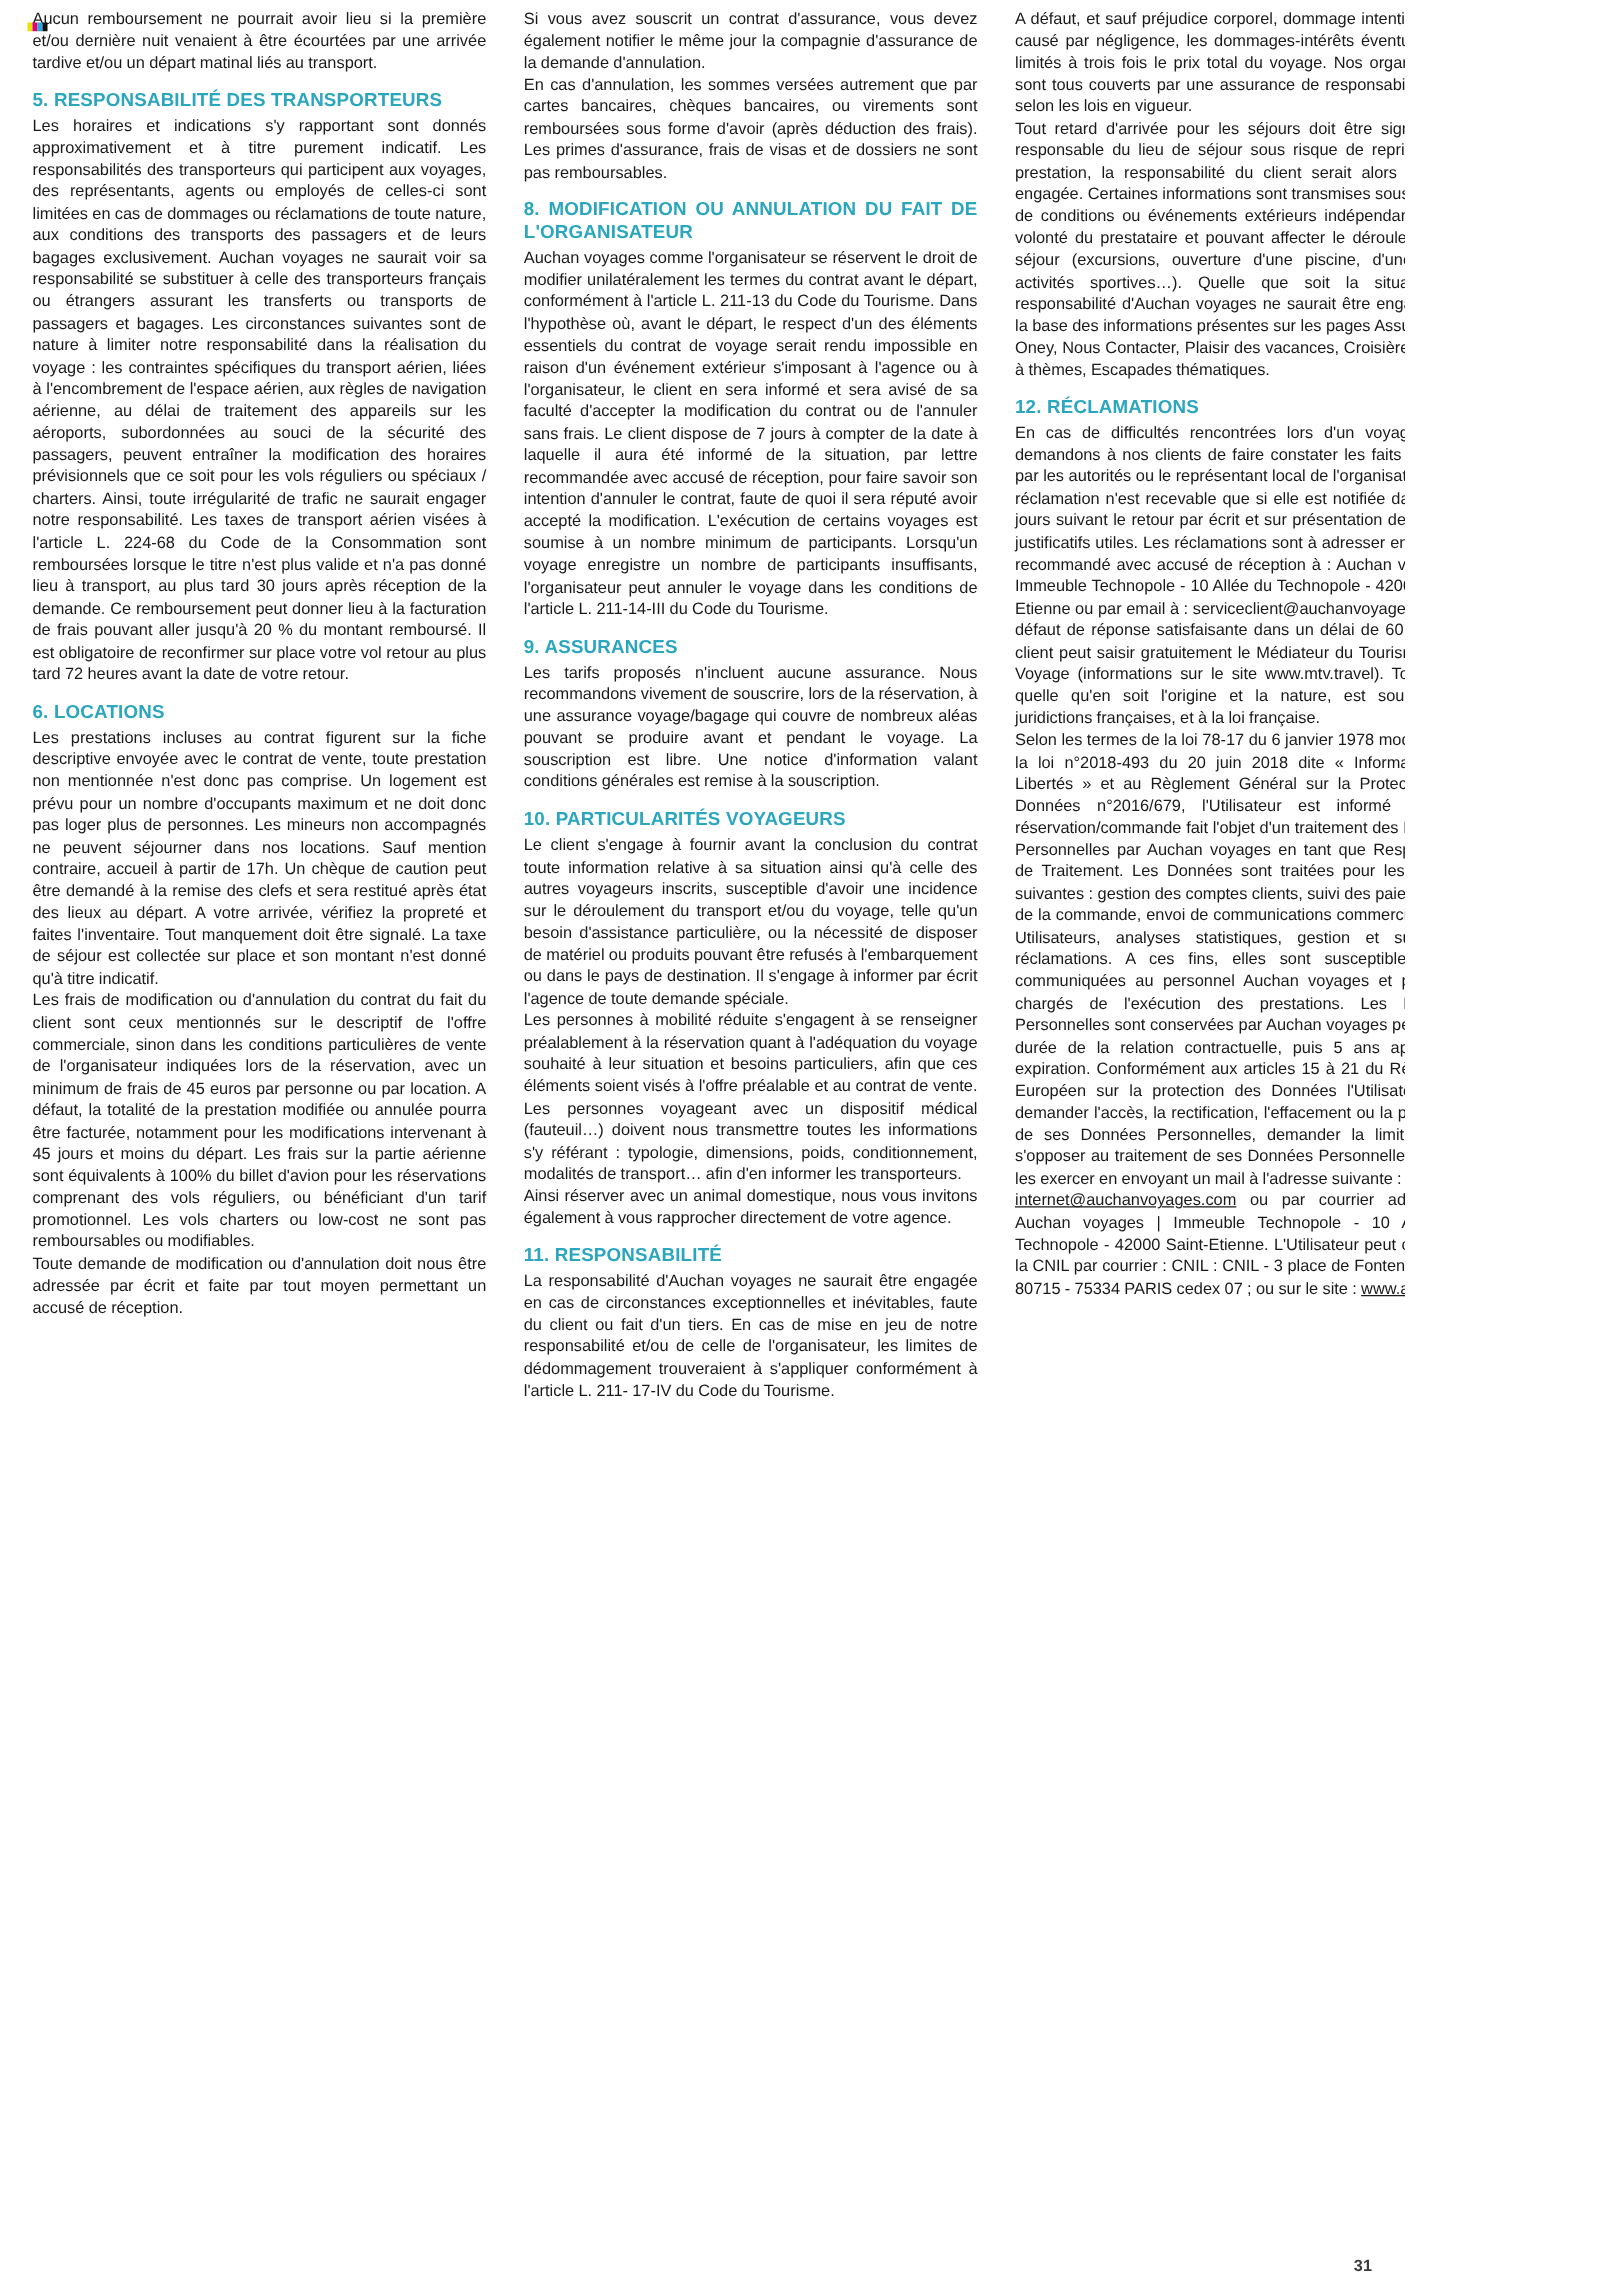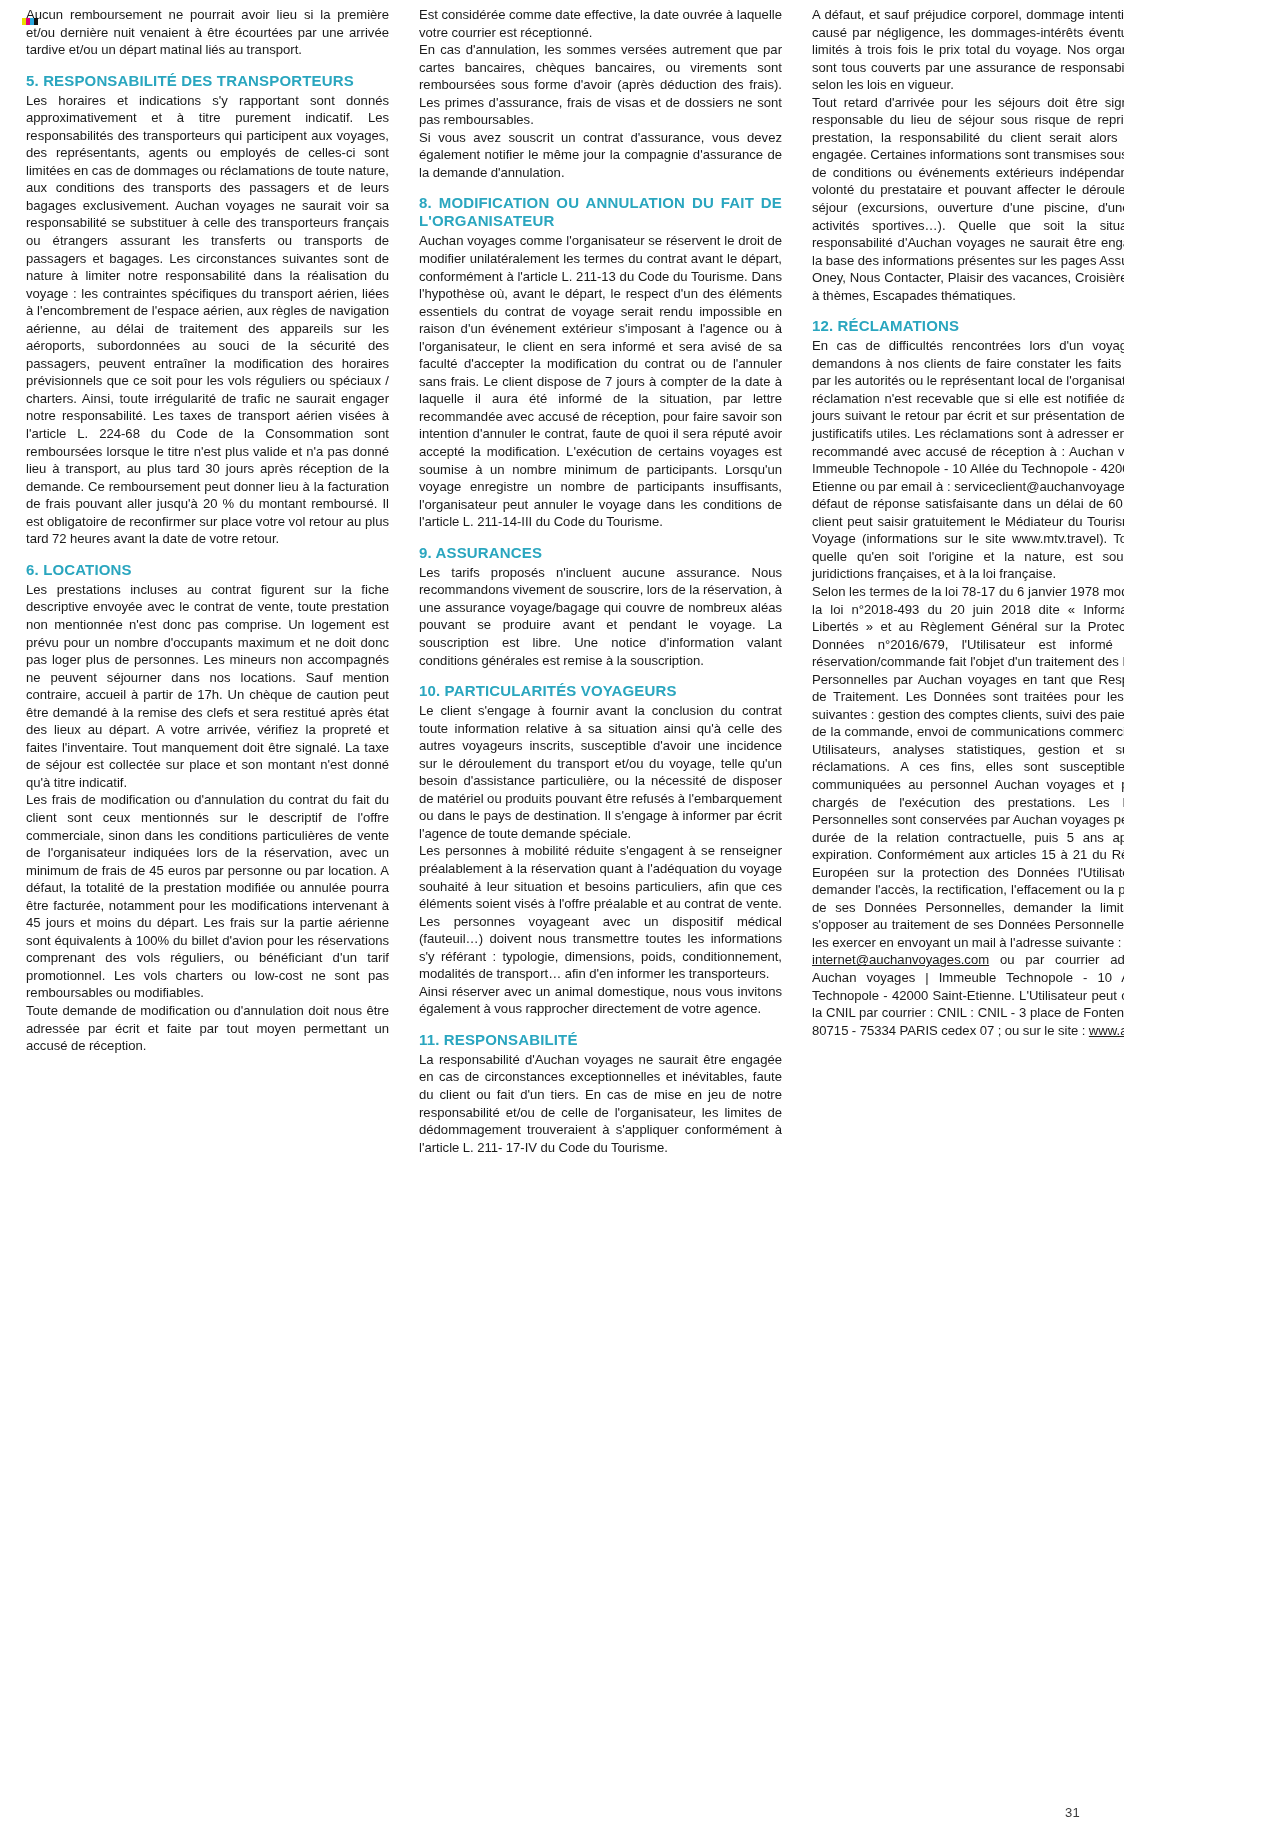--- a/index.html
+++ b/index.html
@@ -59,25 +59,25 @@
     margin-top: 0;
   }
   p.body.gap {
     margin-top: 17px;
   }
   .lnk {
     text-decoration: underline;
   }
   .page-number {
     position: absolute;
-    right: 44px;
+    right: 26px;
     bottom: 8px;
     color: #3b3b3b;
     font-size: 13px;
-    font-weight: normal;
+    font-weight: bold;
     letter-spacing: 0.3px;
   }
   .colorbar {
     position: absolute;
     left: 22px;
     top: 18px;
     width: 16px;
     height: 7px;
     display: flex;
   }
@@ -103,23 +103,22 @@
     <div class="col">
         <p class="body">Aucun remboursement ne pourrait avoir lieu si la première et/ou dernière nuit venaient à être écourtées par une arrivée tardive et/ou un départ matinal liés au transport.</p>
         <div class="sec-title">5. RESPONSABILITÉ DES TRANSPORTEURS</div>
         <p class="body">Les horaires et indications s'y rapportant sont donnés approximativement et à titre purement indicatif. Les responsabilités des transporteurs qui participent aux voyages, des représentants, agents ou employés de celles-ci sont limitées en cas de dommages ou réclamations de toute nature, aux conditions des transports des passagers et de leurs bagages exclusivement. Auchan voyages ne saurait voir sa responsabilité se substituer à celle des transporteurs français ou étrangers assurant les transferts ou transports de passagers et bagages. Les circonstances suivantes sont de nature à limiter notre responsabilité dans la réalisation du voyage : les contraintes spécifiques du transport aérien, liées à l'encombrement de l'espace aérien, aux règles de navigation aérienne, au délai de traitement des appareils sur les aéroports, subordonnées au souci de la sécurité des passagers, peuvent entraîner la modification des horaires prévisionnels que ce soit pour les vols réguliers ou spéciaux / charters. Ainsi, toute irrégularité de trafic ne saurait engager notre responsabilité. Les taxes de transport aérien visées à l'article L. 224-68 du Code de la Consommation sont remboursées lorsque le titre n'est plus valide et n'a pas donné lieu à transport, au plus tard 30 jours après réception de la demande. Ce remboursement peut donner lieu à la facturation de frais pouvant aller jusqu'à 20 % du montant remboursé. Il est obligatoire de reconfirmer sur place votre vol retour au plus tard 72 heures avant la date de votre retour.</p>
         <div class="sec-title">6. LOCATIONS</div>
         <p class="body">Les prestations incluses au contrat figurent sur la fiche descriptive envoyée avec le contrat de vente, toute prestation non mentionnée n'est donc pas comprise. Un logement est prévu pour un nombre d'occupants maximum et ne doit donc pas loger plus de personnes. Les mineurs non accompagnés ne peuvent séjourner dans nos locations. Sauf mention contraire, accueil à partir de 17h. Un chèque de caution peut être demandé à la remise des clefs et sera restitué après état des lieux au départ. A votre arrivée, vérifiez la propreté et faites l'inventaire. Tout manquement doit être signalé. La taxe de séjour est collectée sur place et son montant n'est donné qu'à titre indicatif.</p>
         <p class="body">Les frais de modification ou d'annulation du contrat du fait du client sont ceux mentionnés sur le descriptif de l'offre commerciale, sinon dans les conditions particulières de vente de l'organisateur indiquées lors de la réservation, avec un minimum de frais de 45 euros par personne ou par location. A défaut, la totalité de la prestation modifiée ou annulée pourra être facturée, notamment pour les modifications intervenant à 45 jours et moins du départ. Les frais sur la partie aérienne sont équivalents à 100% du billet d'avion pour les réservations comprenant des vols réguliers, ou bénéficiant d'un tarif promotionnel. Les vols charters ou low-cost ne sont pas remboursables ou modifiables.</p>
         <p class="body gap">Toute demande de modification ou d'annulation doit nous être adressée par écrit et faite par tout moyen permettant un accusé de réception.</p>
       </div>
     <div class="col">
-        <p class="body">Est considérée comme date effective, la date ouvrée à laquelle votre courrier est réceptionné.</p>
+        <p class="body">Si vous avez souscrit un contrat d'assurance, vous devez également notifier le même jour la compagnie d'assurance de la demande d'annulation.</p>
         <p class="body">En cas d'annulation, les sommes versées autrement que par cartes bancaires, chèques bancaires, ou virements sont remboursées sous forme d'avoir (après déduction des frais). Les primes d'assurance, frais de visas et de dossiers ne sont pas remboursables.</p>
-        <p class="body">Si vous avez souscrit un contrat d'assurance, vous devez également notifier le même jour la compagnie d'assurance de la demande d'annulation.</p>
         <div class="sec-title justify">8. MODIFICATION OU ANNULATION DU FAIT DE L'ORGANISATEUR</div>
         <p class="body">Auchan voyages comme l'organisateur se réservent le droit de modifier unilatéralement les termes du contrat avant le départ, conformément à l'article L. 211-13 du Code du Tourisme. Dans l'hypothèse où, avant le départ, le respect d'un des éléments essentiels du contrat de voyage serait rendu impossible en raison d'un événement extérieur s'imposant à l'agence ou à l'organisateur, le client en sera informé et sera avisé de sa faculté d'accepter la modification du contrat ou de l'annuler sans frais. Le client dispose de 7 jours à compter de la date à laquelle il aura été informé de la situation, par lettre recommandée avec accusé de réception, pour faire savoir son intention d'annuler le contrat, faute de quoi il sera réputé avoir accepté la modification. L'exécution de certains voyages est soumise à un nombre minimum de participants. Lorsqu'un voyage enregistre un nombre de participants insuffisants, l'organisateur peut annuler le voyage dans les conditions de l'article L. 211-14-III du Code du Tourisme.</p>
         <div class="sec-title">9. ASSURANCES</div>
         <p class="body">Les tarifs proposés n'incluent aucune assurance. Nous recommandons vivement de souscrire, lors de la réservation, à une assurance voyage/bagage qui couvre de nombreux aléas pouvant se produire avant et pendant le voyage. La souscription est libre. Une notice d'information valant conditions générales est remise à la souscription.</p>
         <div class="sec-title">10. PARTICULARITÉS VOYAGEURS</div>
         <p class="body">Le client s'engage à fournir avant la conclusion du contrat toute information relative à sa situation ainsi qu'à celle des autres voyageurs inscrits, susceptible d'avoir une incidence sur le déroulement du transport et/ou du voyage, telle qu'un besoin d'assistance particulière, ou la nécessité de disposer de matériel ou produits pouvant être refusés à l'embarquement ou dans le pays de destination. Il s'engage à informer par écrit l'agence de toute demande spéciale.</p>
         <p class="body">Les personnes à mobilité réduite s'engagent à se renseigner préalablement à la réservation quant à l'adéquation du voyage souhaité à leur situation et besoins particuliers, afin que ces éléments soient visés à l'offre préalable et au contrat de vente. Les personnes voyageant avec un dispositif médical (fauteuil…) doivent nous transmettre toutes les informations s'y référant : typologie, dimensions, poids, conditionnement, modalités de transport… afin d'en informer les transporteurs.</p>
         <p class="body">Ainsi réserver avec un animal domestique, nous vous invitons également à vous rapprocher directement de votre agence.</p>
         <div class="sec-title">11. RESPONSABILITÉ</div>
         <p class="body">La responsabilité d'Auchan voyages ne saurait être engagée en cas de circonstances exceptionnelles et inévitables, faute du client ou fait d'un tiers. En cas de mise en jeu de notre responsabilité et/ou de celle de l'organisateur, les limites de dédommagement trouveraient à s'appliquer conformément à l'article L. 211- 17-IV du Code du Tourisme.</p>

